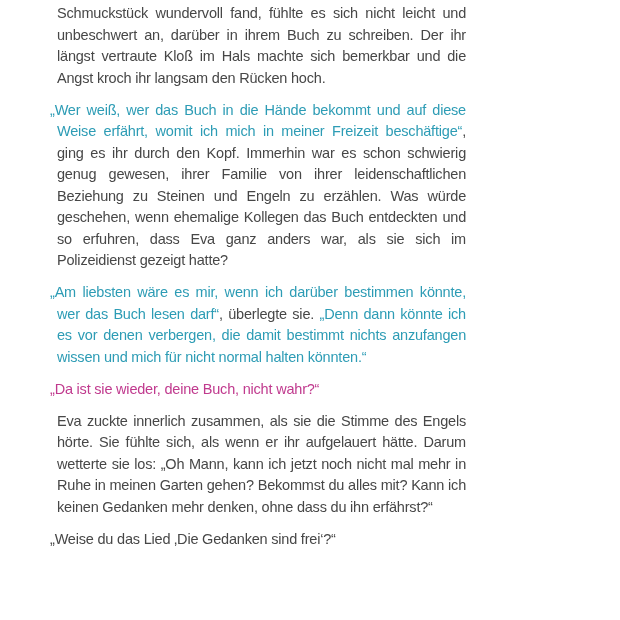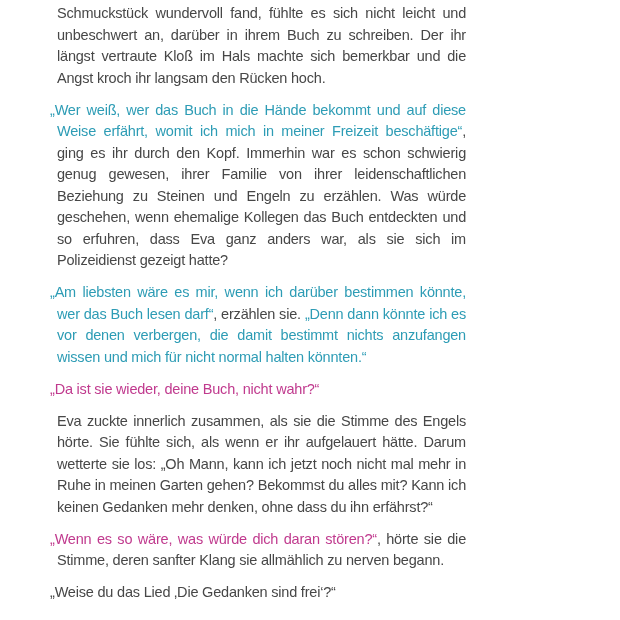--- a/index.html
+++ b/index.html
@@ -41,24 +41,23 @@
 </style>
 </head>
 <body>
 
 <div class="page">
 
   <p class="para"><span class="sp-body">Schmuckstück wundervoll fand, fühlte es sich nicht leicht und unbeschwert an, darüber in ihrem Buch zu schreiben. Der ihr längst vertraute Kloß im Hals machte sich bemerkbar und die Angst kroch ihr langsam den Rücken hoch.</span></p>
 
   <p class="para hang"><span class="sp-teal">„Wer weiß, wer das Buch in die Hände bekommt und auf diese Weise erfährt, womit ich mich in meiner Freizeit beschäftige“</span><span class="sp-body">, ging es ihr durch den Kopf. Immerhin war es schon schwierig genug gewesen, ihrer Familie von ihrer leidenschaftlichen Beziehung zu Steinen und Engeln zu erzählen. Was würde geschehen, wenn ehemalige Kollegen das Buch entdeckten und so erfuhren, dass Eva ganz anders war, als sie sich im Polizeidienst gezeigt hatte?</span></p>
 
-  <p class="para hang"><span class="sp-teal">„Am liebsten wäre es mir, wenn ich darüber bestimmen könnte, wer das Buch lesen darf“</span><span class="sp-body">, erzählen sie. </span><span class="sp-teal">„Denn dann könnte ich es vor denen verbergen, die damit bestimmt nichts anzufangen wissen und mich für nicht normal halten könnten.“</span></p>
+  <p class="para hang"><span class="sp-teal">„Am liebsten wäre es mir, wenn ich darüber bestimmen könnte, wer das Buch lesen darf“</span><span class="sp-body">, überlegte sie. </span><span class="sp-teal">„Denn dann könnte ich es vor denen verbergen, die damit bestimmt nichts anzufangen wissen und mich für nicht normal halten könnten.“</span></p>
 
   <p class="para hang"><span class="sp-magenta">„Da ist sie wieder, deine Buch, nicht wahr?“</span></p>
 
   <p class="para"><span class="sp-body">Eva zuckte innerlich zusammen, als sie die Stimme des Engels hörte. Sie fühlte sich, als wenn er ihr aufgelauert hätte. Darum wetterte sie los: „Oh Mann, kann ich jetzt noch nicht mal mehr in Ruhe in meinen Garten gehen? Bekommst du alles mit? Kann ich keinen Gedanken mehr denken, ohne dass du ihn erfährst?“</span></p>
 
-  <p class="para hang"><span class="sp-magenta">„Wenn es so wäre, was würde dich daran stören?“</span><span class="sp-body">, hörte sie die Stimme, deren sanfter Klang sie allmählich zu nerven begann.</span></p>
 
   <p class="para hang"><span class="sp-body">„Weise du das Lied ‚Die Gedanken sind frei‘?“</span></p>
 
 
 </div>
 
 </body></html>

